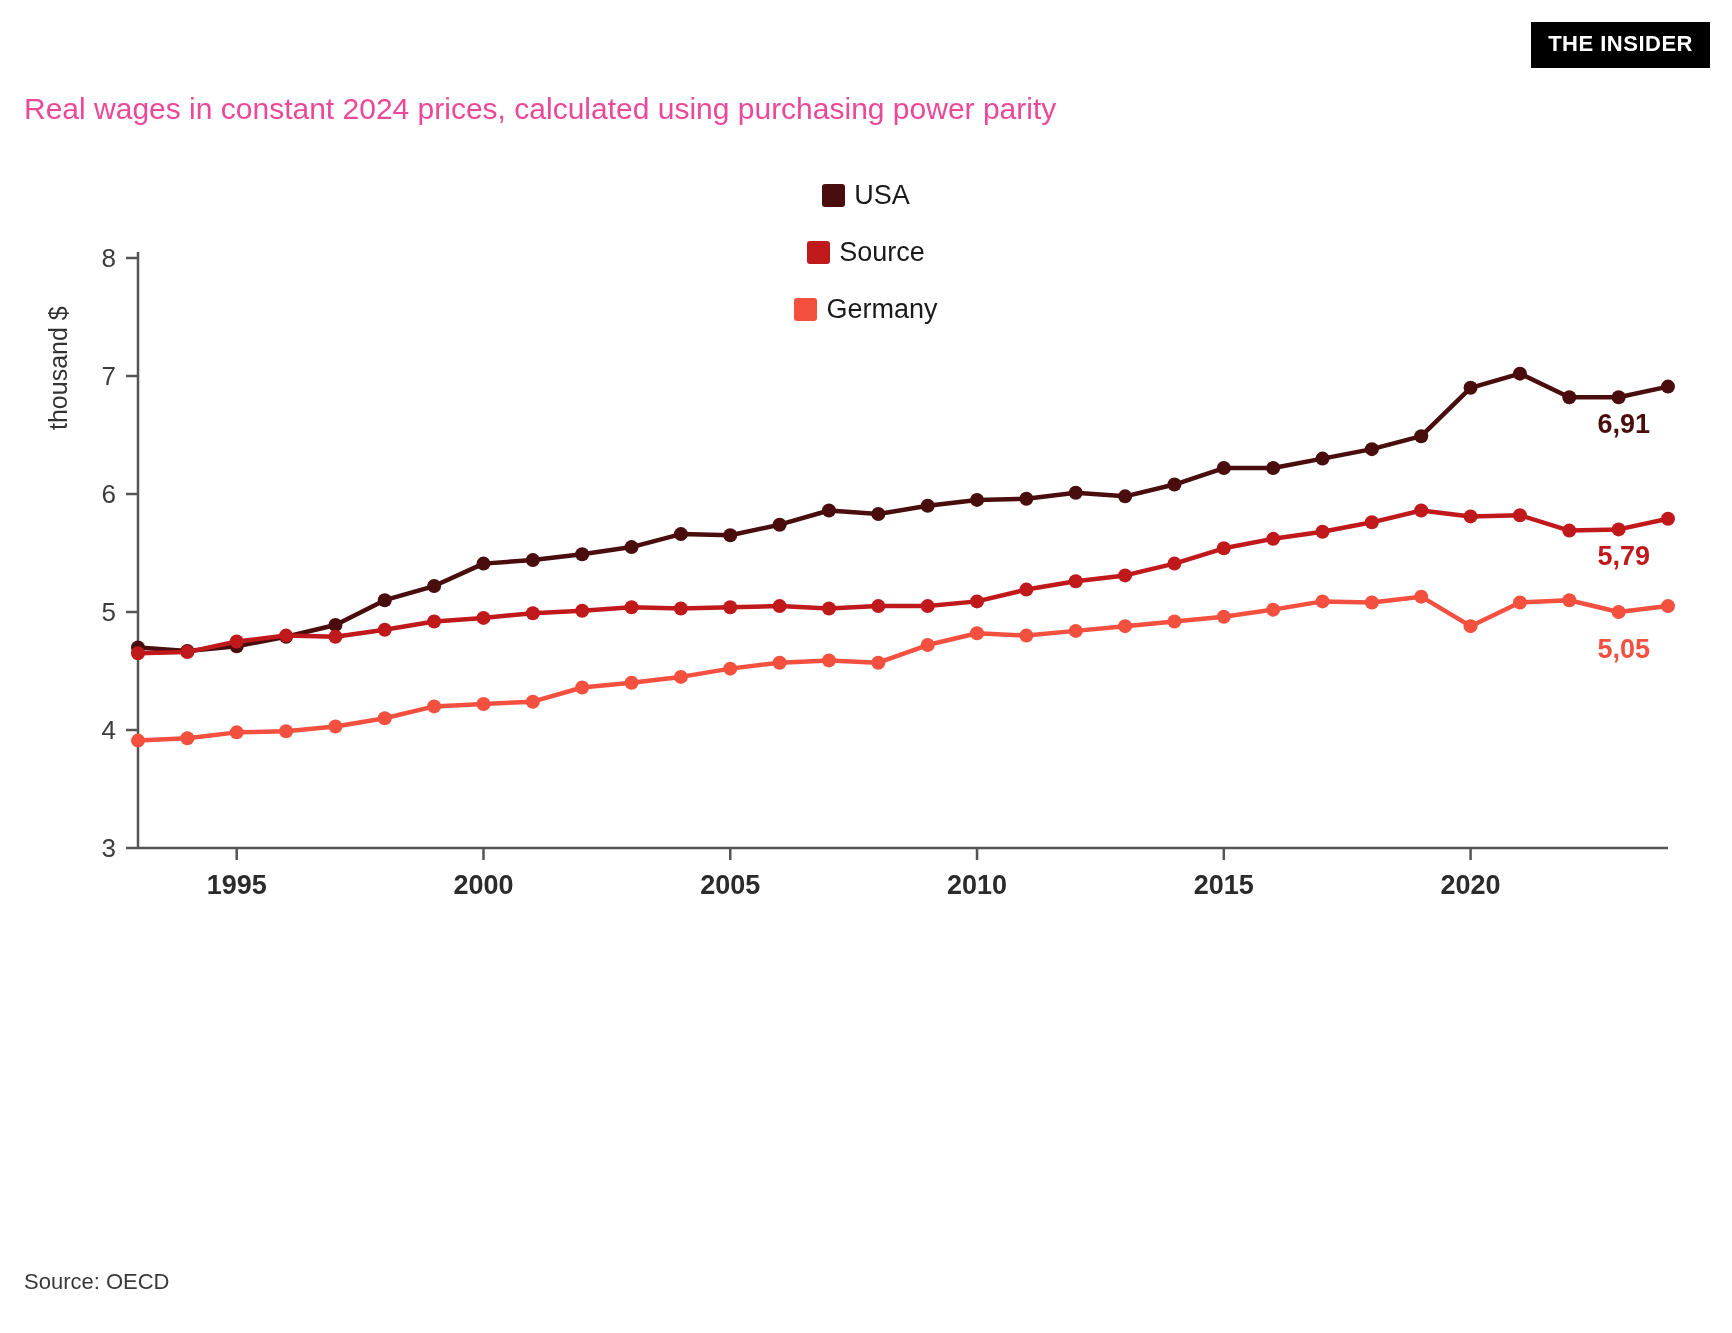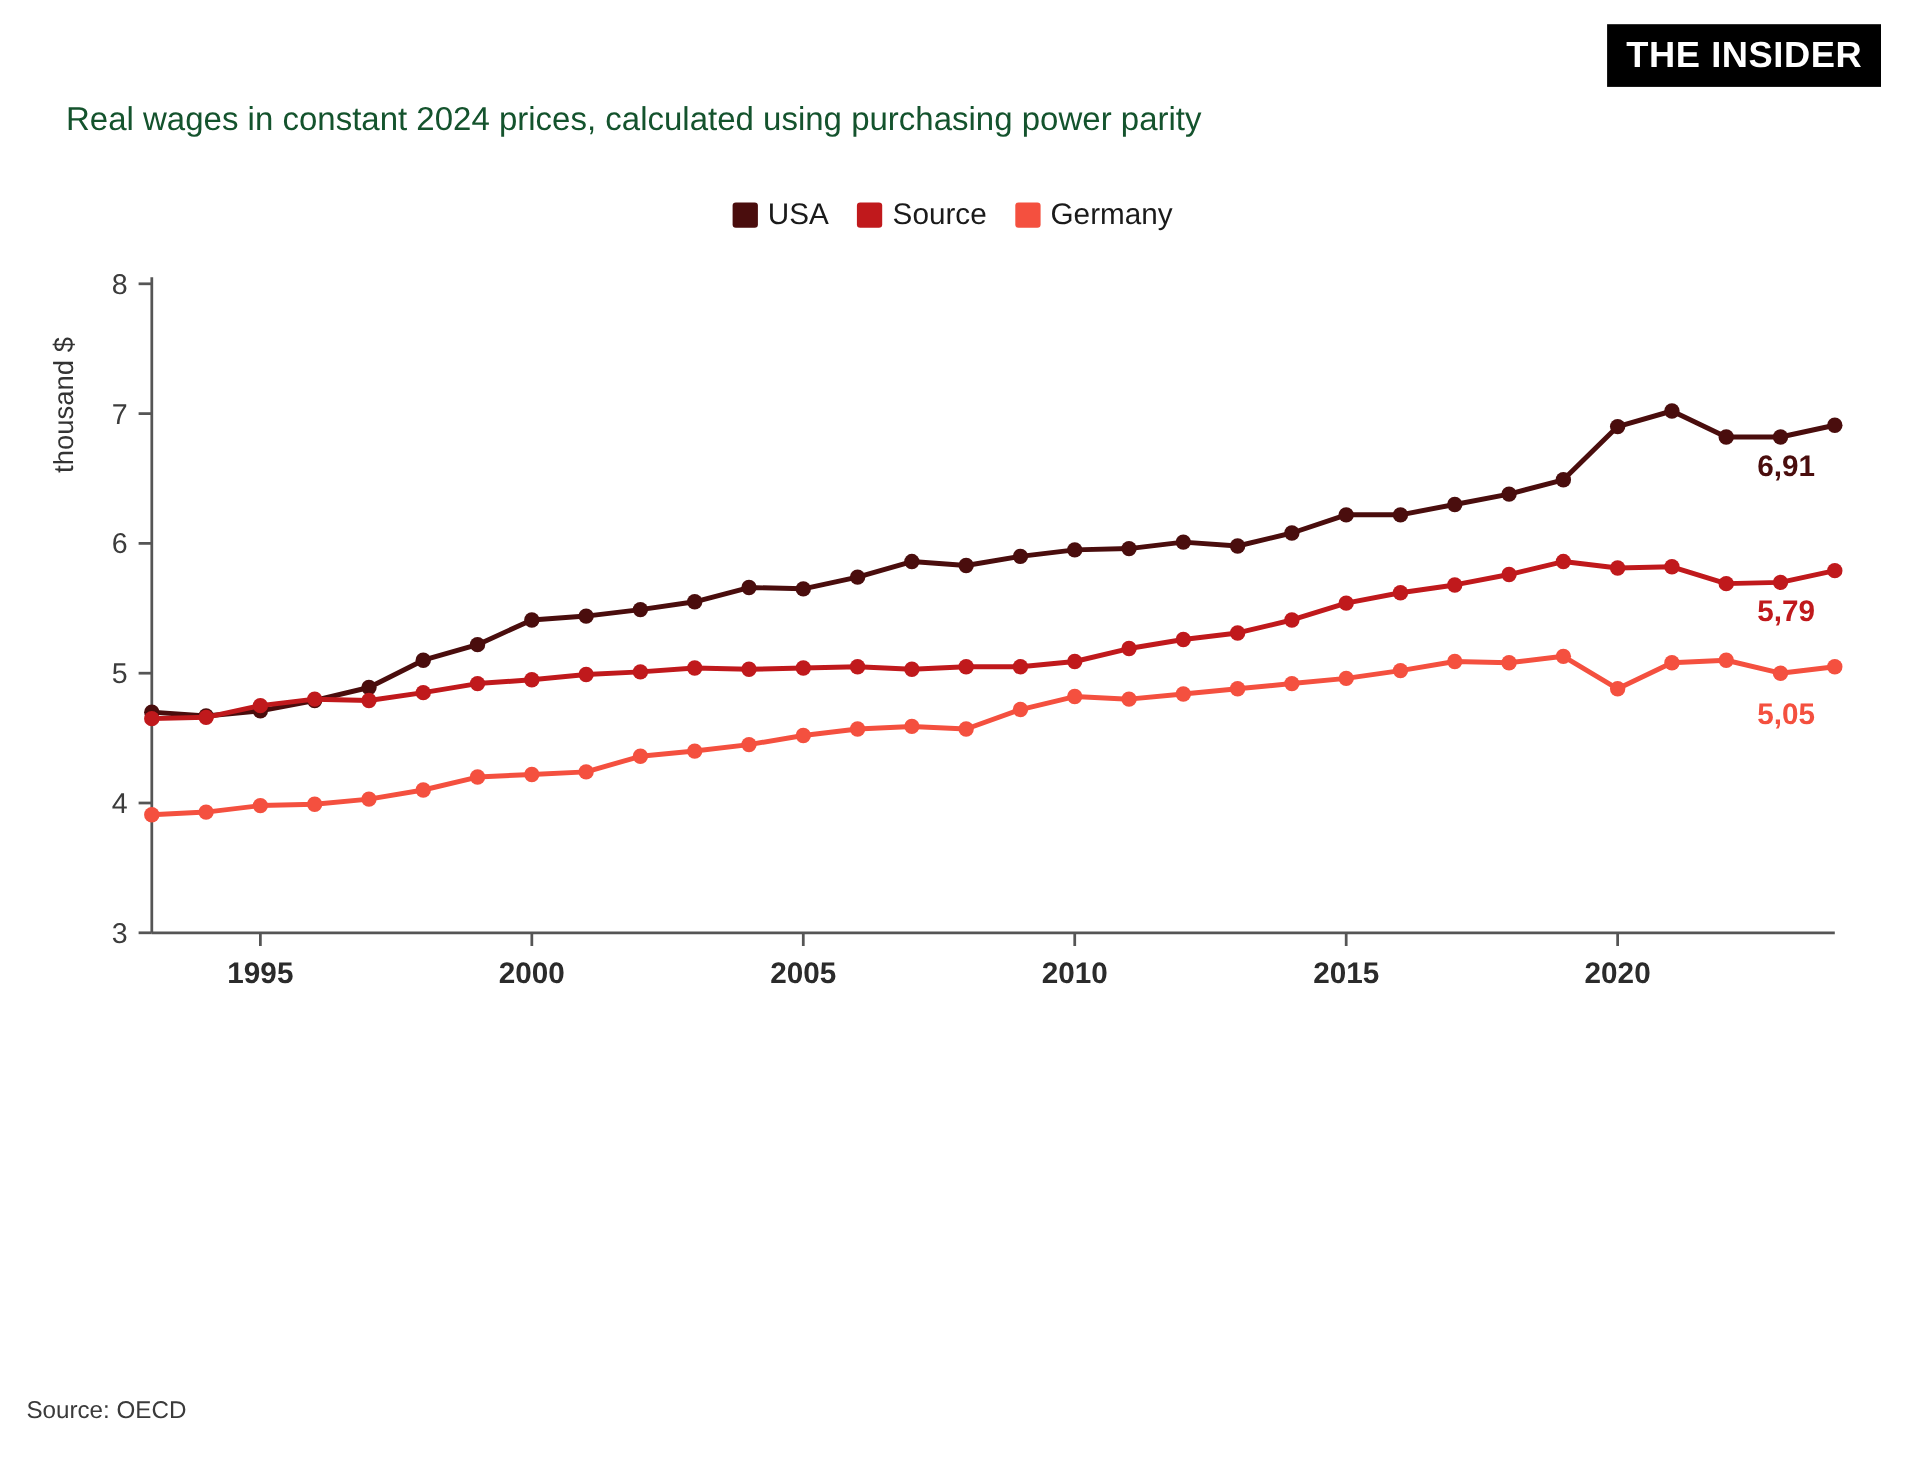--- a/index.html
+++ b/index.html
@@ -31,44 +31,44 @@
     letter-spacing: 0.2px;
     color: #f0483e;
     text-transform: uppercase;
   }
   .subtitle {
     position: absolute;
     left: 24px;
     top: 92px;
     font-size: 30px;
     font-weight: normal;
-    color: #14532d;
-    margin-left: 36px;
+    color: #ec4899;
   }
   .logo {
     position: absolute;
     right: 22px;
     top: 22px;
     background: #000000;
     color: #ffffff;
-    font-size: 33px;
+    font-size: 22px;
     font-weight: bold;
     letter-spacing: 0.5px;
     padding: 11px 17px 13px 17px;
     line-height: 1;
   }
   .legend {
     position: absolute;
     top: 180px;
     left: 0;
     width: 1732px;
     display: flex;
-    justify-content: center;
+    justify-content: space-between;
     align-items: center;
     gap: 26px;
+    flex-direction: column;
   }
   .legend-item {
     display: flex;
     align-items: center;
     gap: 9px;
     font-size: 27px;
     color: #1a1a1a;
   }
   .legend-swatch {
     width: 23px;

